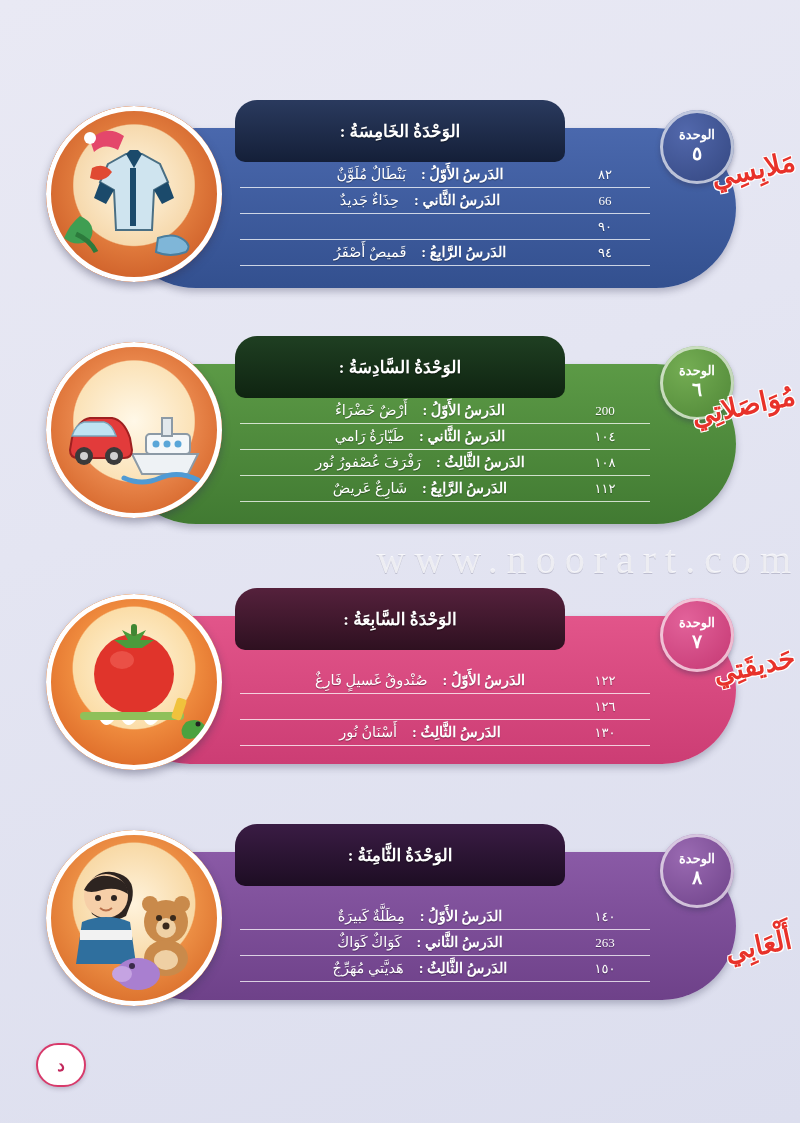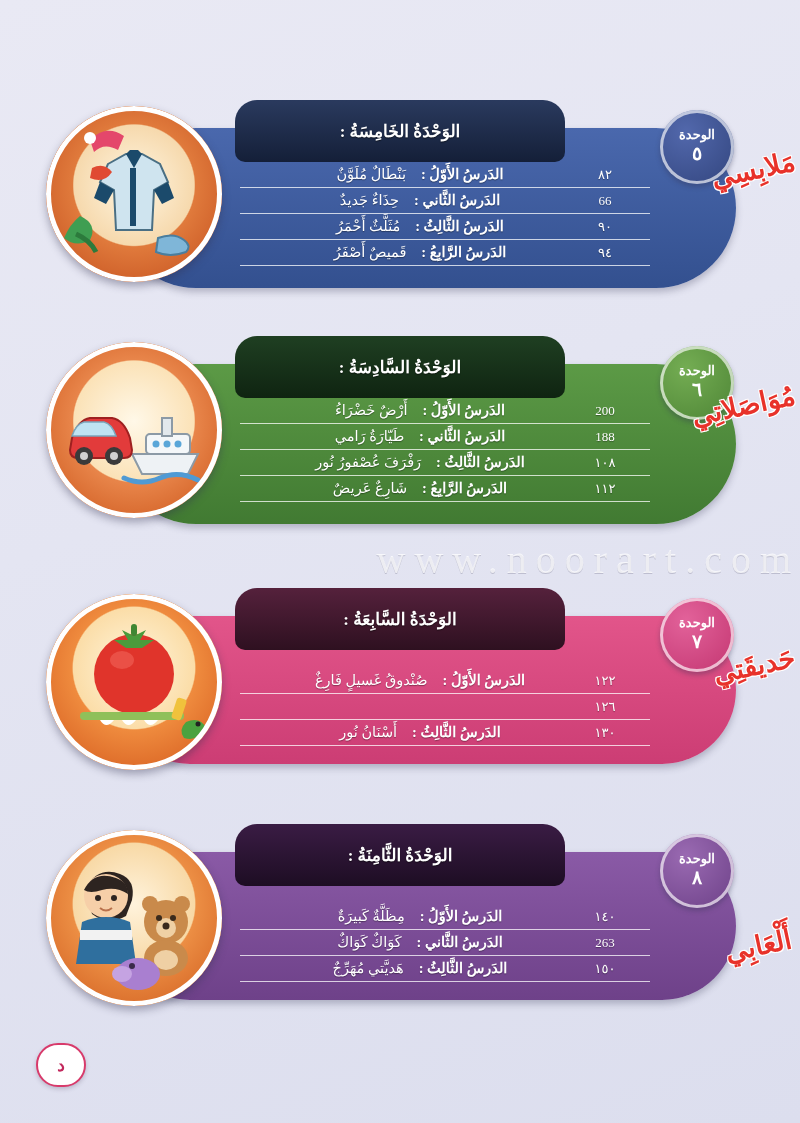--- a/index.html
+++ b/index.html
@@ -129,25 +129,20 @@
       <div class="row">
         <div class="pg">66</div>
         <div class="txt">
           <span class="lesson">الدَرسُ الثَّاني :</span>
           <span class="sep">&nbsp;</span>
           <span>حِذَاءٌ جَديدٌ</span>
         </div>
       </div>
       <div class="row">
         <div class="pg">٩٠</div>
-        <div class="txt">
-          <span class="lesson">الدَرسُ الثَّالِثُ :</span>
-          <span class="sep">&nbsp;</span>
-          <span>مُثَلَّثٌ أَحْمَرُ</span>
-        </div>
       </div>
       <div class="row">
         <div class="pg">٩٤</div>
         <div class="txt">
           <span class="lesson">الدَرسُ الرَّابِعُ :</span>
           <span class="sep">&nbsp;</span>
           <span>قَميصٌ أَصْفَرُ</span>
         </div>
       </div>
     </div>
@@ -192,21 +187,21 @@
     <div class="rows">
       <div class="row">
         <div class="pg">200</div>
         <div class="txt">
           <span class="lesson">الدَرسُ الأَوّلُ :</span>
           <span class="sep">&nbsp;</span>
           <span>أَرْضٌ خَضْرَاءُ</span>
         </div>
       </div>
       <div class="row">
-        <div class="pg">188</div>
+        <div class="pg">١٠٤</div>
         <div class="txt">
           <span class="lesson">الدَرسُ الثَّاني :</span>
           <span class="sep">&nbsp;</span>
           <span>طَيّارَةُ رَامي</span>
         </div>
       </div>
       <div class="row">
         <div class="pg">١٠٨</div>
         <div class="txt">
           <span class="lesson">الدَرسُ الثَّالِثُ :</span>

